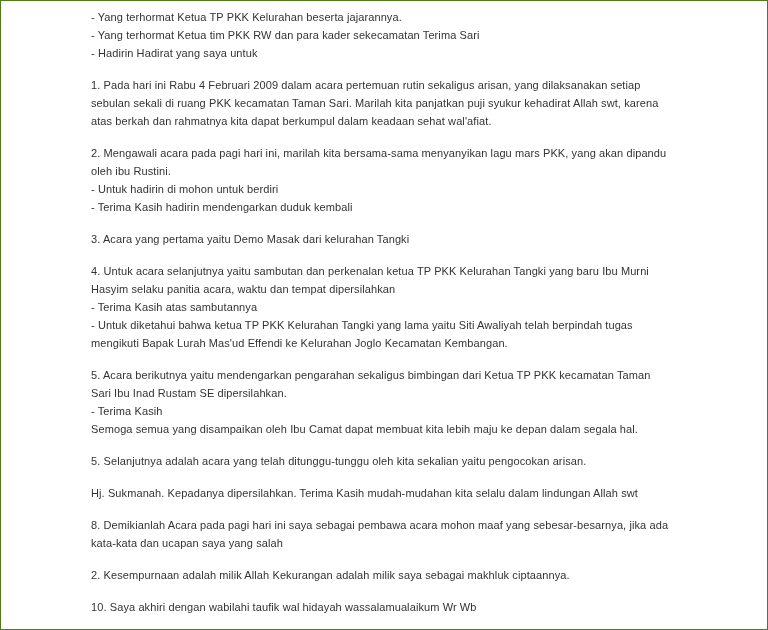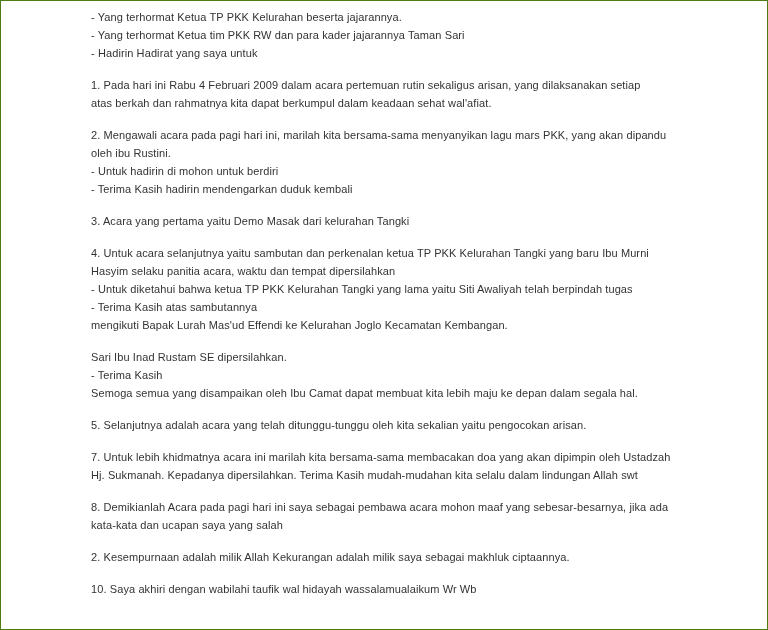--- a/index.html
+++ b/index.html
@@ -35,53 +35,54 @@
     white-space: pre-wrap;
   }
 </style>
 </head>
 <body>
 
 <div class="page">
   <div>
       <div class="para">
         <div class="line">- Yang terhormat Ketua TP PKK Kelurahan beserta jajarannya.</div>
-        <div class="line">- Yang terhormat Ketua tim PKK RW dan para kader jajarannya Taman Sari</div>
+        <div class="line">- Yang terhormat Ketua tim PKK RW dan para kader sekecamatan Terima Sari</div>
         <div class="line">- Hadirin Hadirat yang saya untuk</div>
       </div>
       <div class="para">
         <div class="line">1. Pada hari ini Rabu 4 Februari 2009 dalam acara pertemuan rutin sekaligus arisan, yang dilaksanakan setiap</div>
+        <div class="line">sebulan sekali di ruang PKK kecamatan Taman Sari. Marilah kita panjatkan puji syukur kehadirat Allah swt, karena</div>
         <div class="line">atas berkah dan rahmatnya kita dapat berkumpul dalam keadaan sehat wal'afiat.</div>
       </div>
       <div class="para">
         <div class="line">2. Mengawali acara pada pagi hari ini, marilah kita bersama-sama menyanyikan lagu mars PKK, yang akan dipandu</div>
         <div class="line">oleh ibu Rustini.</div>
         <div class="line">- Untuk hadirin di mohon untuk berdiri</div>
         <div class="line">- Terima Kasih hadirin mendengarkan duduk kembali</div>
       </div>
       <div class="para">
         <div class="line">3. Acara yang pertama yaitu Demo Masak dari kelurahan Tangki</div>
       </div>
       <div class="para">
         <div class="line">4. Untuk acara selanjutnya yaitu sambutan dan perkenalan ketua TP PKK Kelurahan Tangki yang baru Ibu Murni</div>
         <div class="line">Hasyim selaku panitia acara, waktu dan tempat dipersilahkan</div>
+        <div class="line">- Terima Kasih atas sambutannya</div>
         <div class="line">- Untuk diketahui bahwa ketua TP PKK Kelurahan Tangki yang lama yaitu Siti Awaliyah telah berpindah tugas</div>
-        <div class="line">- Terima Kasih atas sambutannya</div>
         <div class="line">mengikuti Bapak Lurah Mas'ud Effendi ke Kelurahan Joglo Kecamatan Kembangan.</div>
       </div>
       <div class="para">
+        <div class="line">5. Acara berikutnya yaitu mendengarkan pengarahan sekaligus bimbingan dari Ketua TP PKK kecamatan Taman</div>
         <div class="line">Sari Ibu Inad Rustam SE dipersilahkan.</div>
         <div class="line">- Terima Kasih</div>
         <div class="line">Semoga semua yang disampaikan oleh Ibu Camat dapat membuat kita lebih maju ke depan dalam segala hal.</div>
       </div>
       <div class="para">
         <div class="line">5. Selanjutnya adalah acara yang telah ditunggu-tunggu oleh kita sekalian yaitu pengocokan arisan.</div>
       </div>
       <div class="para">
-        <div class="line">7. Untuk lebih khidmatnya acara ini marilah kita bersama-sama membacakan doa yang akan dipimpin oleh Ustadzah</div>
         <div class="line">Hj. Sukmanah. Kepadanya dipersilahkan. Terima Kasih mudah-mudahan kita selalu dalam lindungan Allah swt</div>
       </div>
       <div class="para">
         <div class="line">8. Demikianlah Acara pada pagi hari ini saya sebagai pembawa acara mohon maaf yang sebesar-besarnya, jika ada</div>
         <div class="line">kata-kata dan ucapan saya yang salah</div>
       </div>
       <div class="para">
         <div class="line">2. Kesempurnaan adalah milik Allah Kekurangan adalah milik saya sebagai makhluk ciptaannya.</div>
       </div>
       <div class="para">

